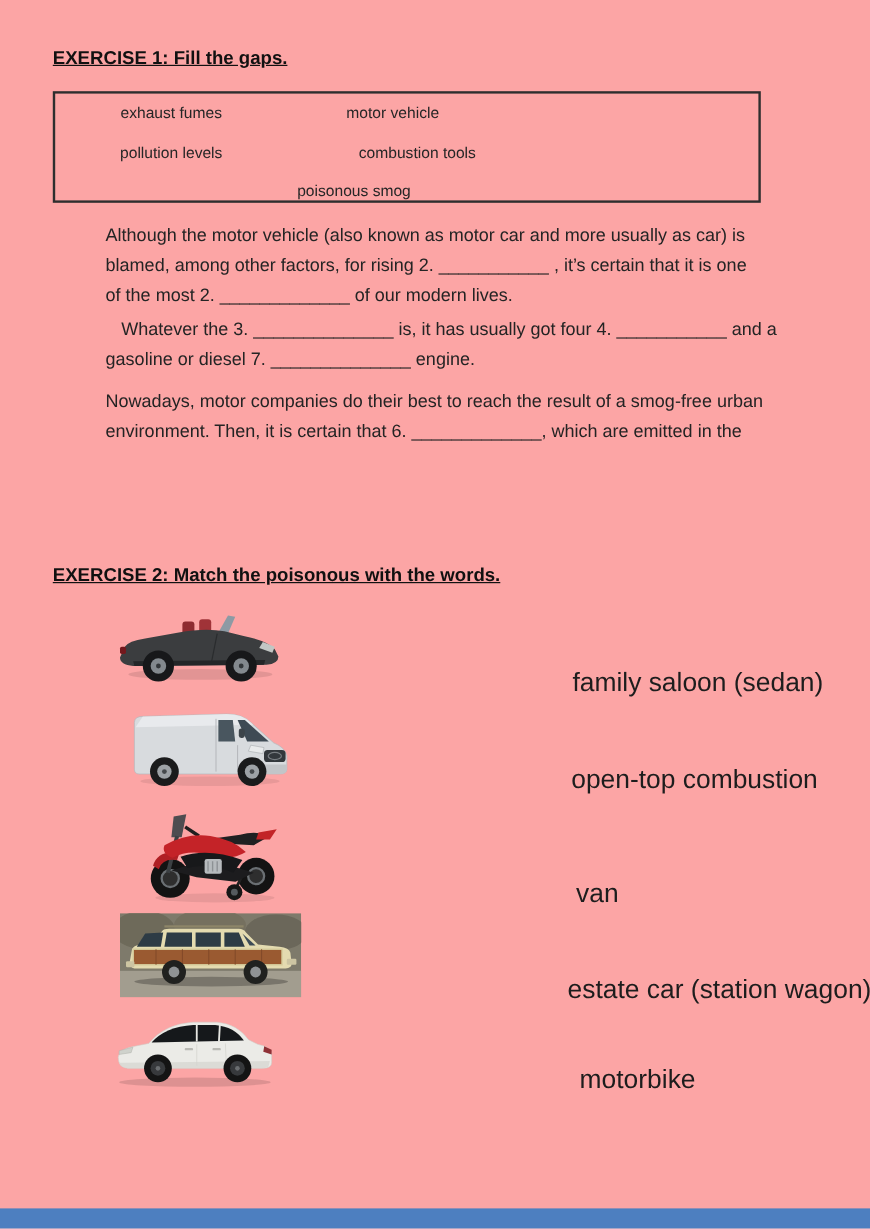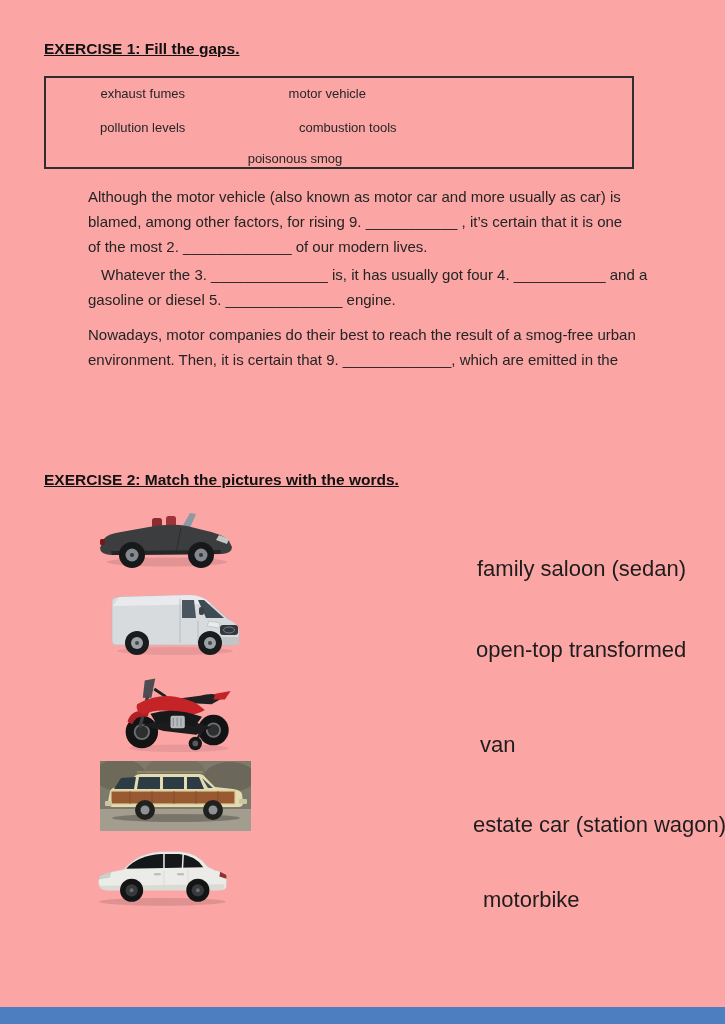--- a/index.html
+++ b/index.html
@@ -62,35 +62,35 @@
       <span class="wb-c1">pollution levels</span>
       <span class="wb-c3">combustion tools</span>
     </div>
     <div class="wb-row wb-r3">
       <span>poisonous smog</span>
     </div>
   </div>
 
   <div class="para" id="para1">
     <div>Although the motor vehicle (also known as motor car and more usually as car) is</div>
-    <div>blamed, among other factors, for rising 9. ___________ , it’s certain that it is one</div>
+    <div>blamed, among other factors, for rising 2. ___________ , it’s certain that it is one</div>
     <div>of the most 2. _____________ of our modern lives.</div>
   </div>
 
   <div class="para" id="para2">
     <div class="indent">Whatever the 3. ______________ is, it has usually got four 4. ___________ and a</div>
-    <div>gasoline or diesel 5. ______________ engine.</div>
+    <div>gasoline or diesel 7. ______________ engine.</div>
   </div>
 
   <div class="para" id="para3">
     <div>Nowadays, motor companies do their best to reach the result of a smog-free urban</div>
-    <div>environment. Then, it is certain that 9. _____________, which are emitted in the</div>
-  </div>
-
-  <h1 class="h-ex" id="ex2-title">EXERCISE 2: Match the pictures with the words.</h1>
+    <div>environment. Then, it is certain that 6. _____________, which are emitted in the</div>
+  </div>
+
+  <h1 class="h-ex" id="ex2-title">EXERCISE 2: Match the poisonous with the words.</h1>
 
   <div class="pic" id="pic-convertible">
     <svg viewBox="0 0 142 68" xmlns="http://www.w3.org/2000/svg">
       <ellipse cx="72" cy="59" rx="60" ry="4.5" fill="#000" opacity="0.1"></ellipse>
       <rect x="57" y="15" width="10" height="12" rx="2.5" fill="#8e2b30"></rect>
       <rect x="71" y="13" width="10" height="13" rx="2.5" fill="#a03338"></rect>
       <polygon points="87,24 95,10 101,11 95,25" fill="#8d9aa4"></polygon>
       <path d="M5 45 L9 36 Q12 31 26 29 L54 24 Q76 20 92 23 L108 27 Q128 31 134 38 L137 44 Q137 50 127 51 L16 52 Q5 51 5 45 Z" fill="#3b3d3f"></path>
       <path d="M86 25 L81 50" stroke="#2a2c2e" stroke-width="1" fill="none"></path>
       <path d="M16 48 L126 47 L125 51 L17 52 Z" fill="#242628"></path>
@@ -193,20 +193,20 @@
       <circle cx="55" cy="64" r="15" fill="#141414"></circle>
         <circle cx="55" cy="64" r="8" fill="#37393c"></circle>
         <circle cx="55" cy="64" r="2.5" fill="#6a6d70"></circle>
       <circle cx="141" cy="64" r="15" fill="#141414"></circle>
         <circle cx="141" cy="64" r="8" fill="#37393c"></circle>
         <circle cx="141" cy="64" r="2.5" fill="#6a6d70"></circle>
     </svg>
   </div>
 
   <div class="lbl" id="lbl-0">family saloon (sedan)</div>
-  <div class="lbl" id="lbl-1">open-top transformed</div>
+  <div class="lbl" id="lbl-1">open-top combustion</div>
   <div class="lbl" id="lbl-2">van</div>
   <div class="lbl" id="lbl-3">estate car (station wagon)</div>
   <div class="lbl" id="lbl-4">motorbike</div>
 
   <div class="footer-bar" style="background:#4d7fc0"></div>
 
 </div>
 
 </body></html>

